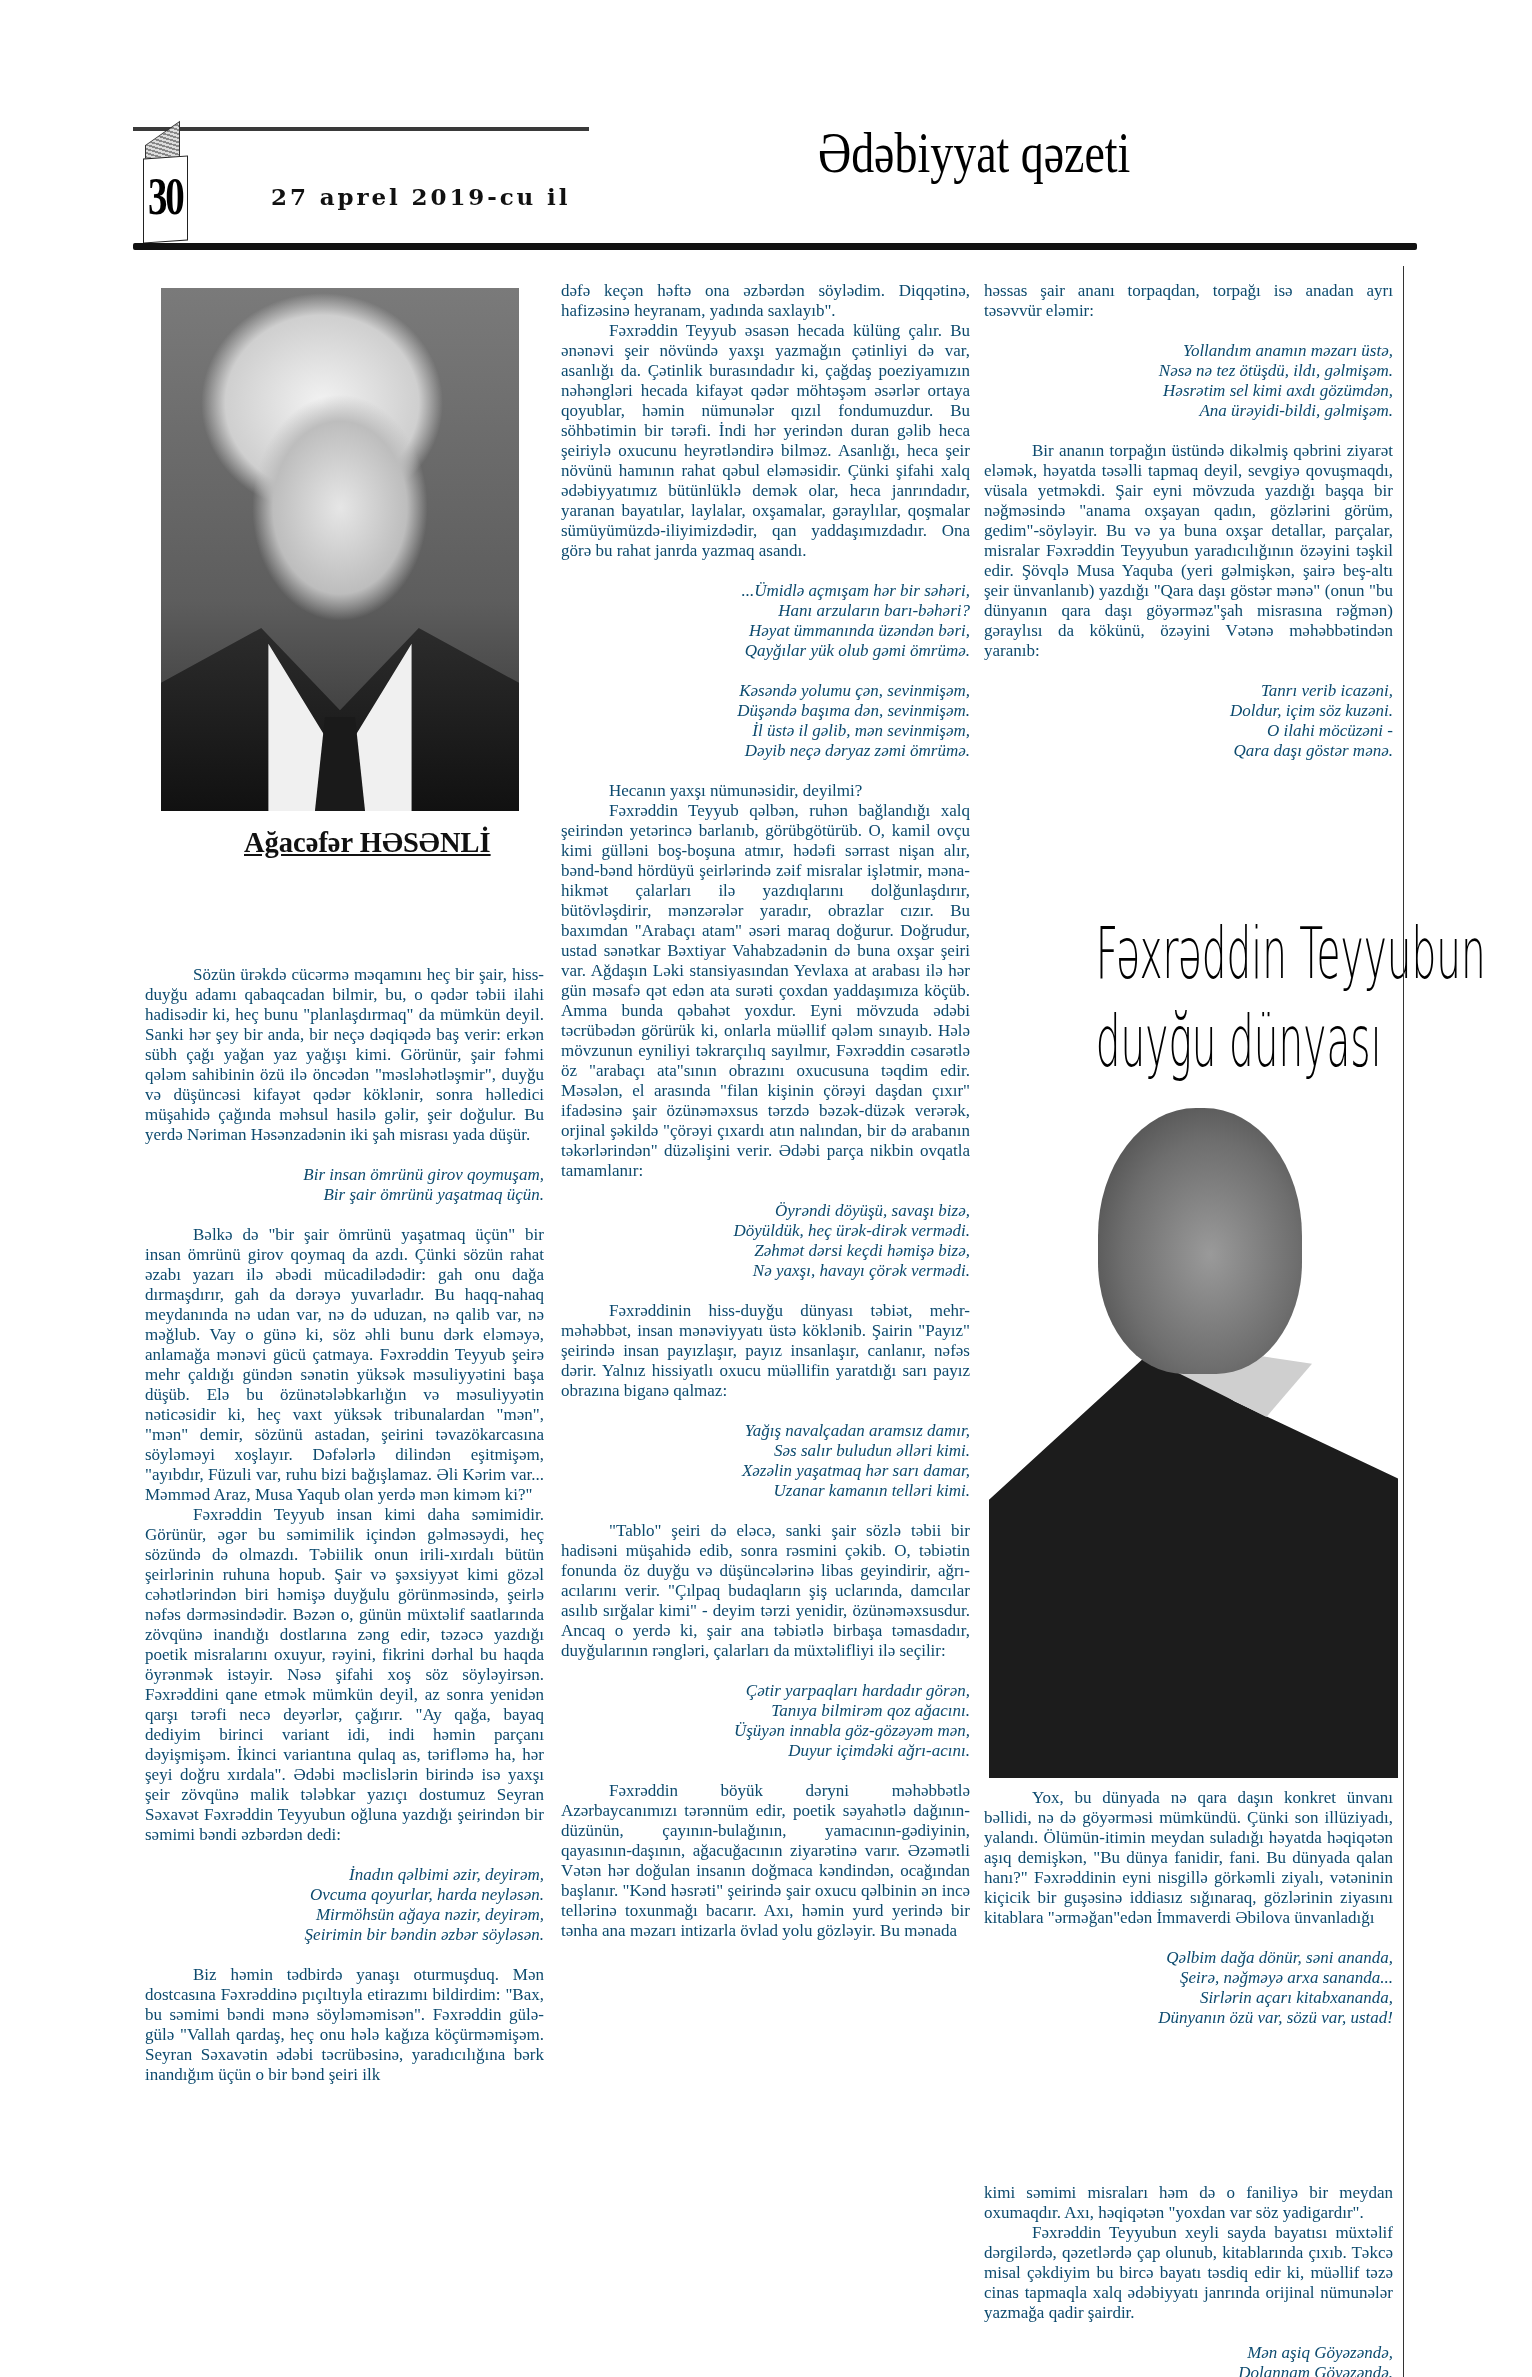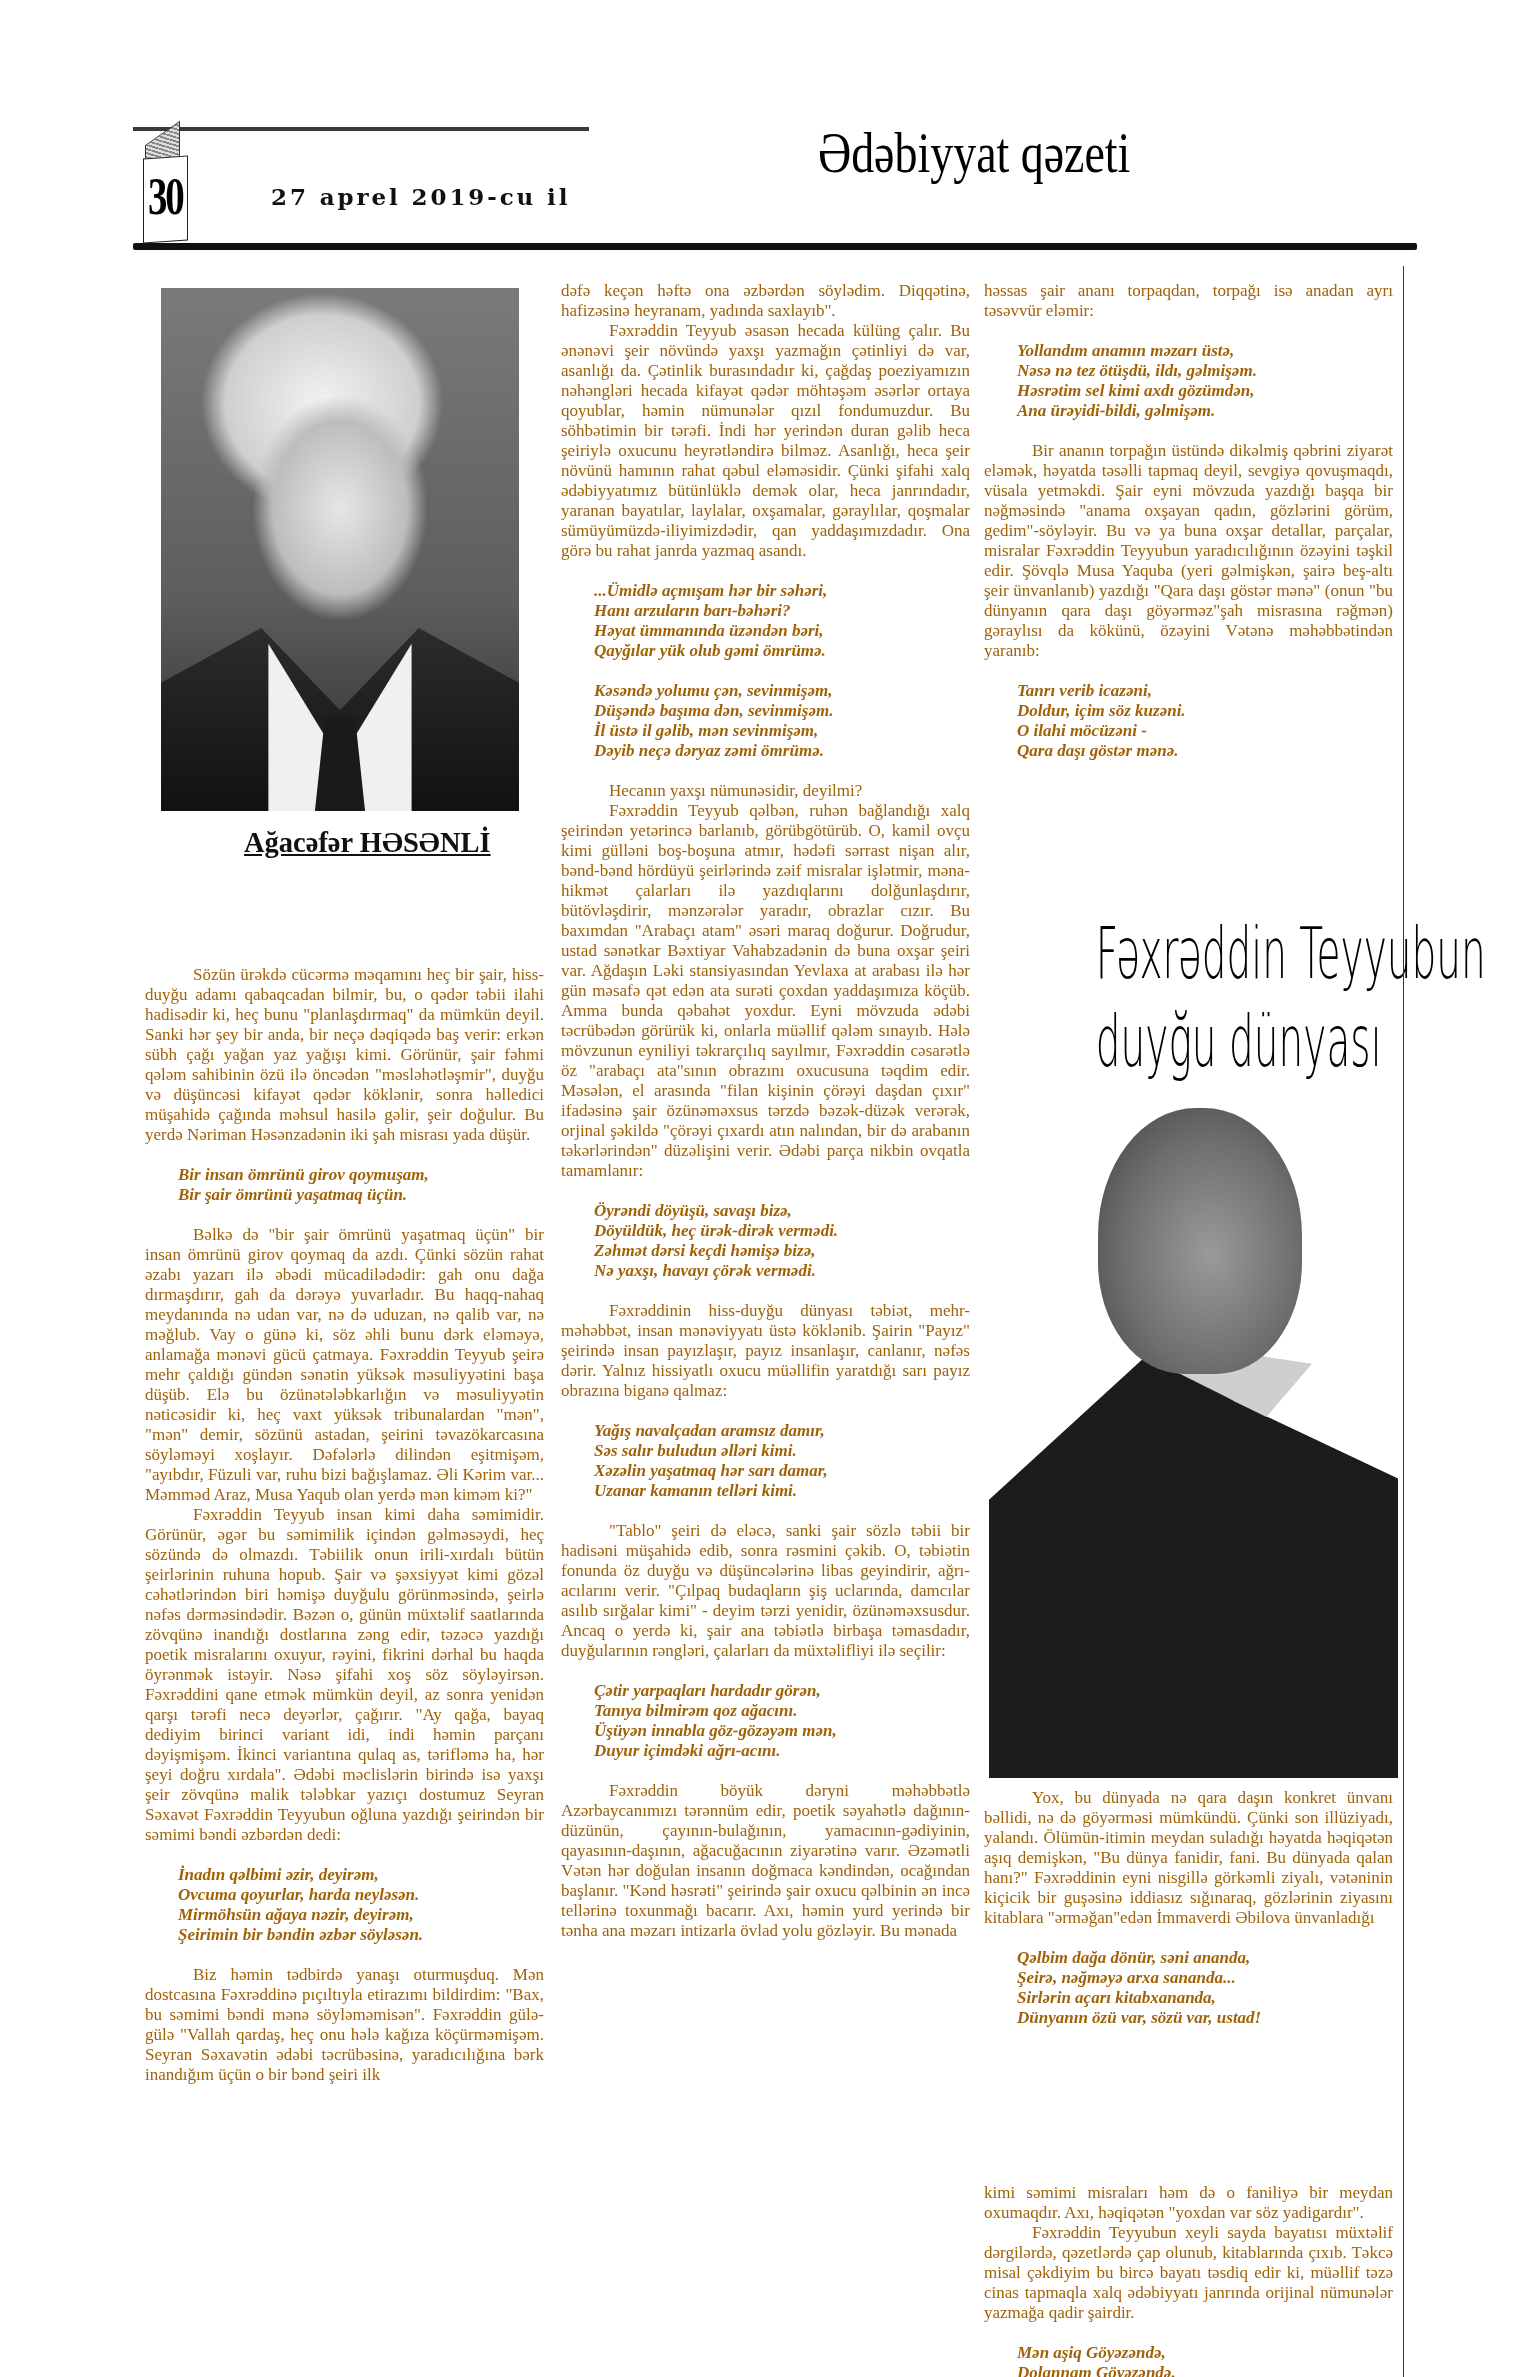--- a/index.html
+++ b/index.html
@@ -10,24 +10,24 @@
   .top-rule { position: absolute; left: 133px; top: 127px; width: 456px; height: 3.8px; background: #3a3a3a; }
   .bottom-rule { position: absolute; left: 133px; top: 243px; width: 1284px; height: 6.7px; background: #111; border-radius: 1.9px; }
   .pagebook { position: absolute; left: 138px; top: 128px; width: 52px; height: 114px; }
   .pagebook .cover { position: absolute; left: 4.8px; top: 28.5px; width: 43px; height: 83px; border: 1.9px solid #222; background: #fff; transform: skewY(-4deg); }
   .pagebook .spine { position: absolute; left: 6.7px; top: 4.8px; width: 33px; height: 33px; background: repeating-linear-gradient(45deg,#888 0 1.4px,#ddd 1.4px 2.9px); transform: skewY(-35deg); border: 1px solid #333; }
   .pagebook .num { position: absolute; left: 9.5px; top: 43px; font-family: "Liberation Serif", serif; font-weight: bold; font-size: 52px; line-height: 1; letter-spacing: -2.9px; color: #000; transform: scaleX(0.75); transform-origin: left; }
   .date { position: absolute; left: 271px; top: 183px; font-family: "DejaVu Serif", serif; font-weight: bold; font-size: 23px; letter-spacing: 2.9px; color: #111; }
   .paper-name { position: absolute; left: 818px; top: 121px; font-family: "Liberation Serif", serif; font-size: 56px; color: #000; transform: scaleX(0.82); transform-origin: left; white-space: nowrap; }
 
   
-  .col { position: absolute; font-family: "Liberation Serif", serif; font-size: 17px; line-height: 20px; text-align: justify; color: #a16207; }
+  .col { position: absolute; font-family: "Liberation Serif", serif; font-size: 17px; line-height: 20px; text-align: justify; color: #0c4a6e; }
   .col p { margin: 0; text-indent: 48px; }
   .col p.noindent { text-indent: 0; }
-  .poem { margin: 20px 0 20px 33px; font-style: italic; text-align: left; font-weight: bold; }
+  .poem { margin: 20px 0 20px 33px; font-style: italic; text-align: right; }
   .poem div { white-space: nowrap; }
   .col1 { left: 145px; top: 965px; width: 399px; }
   .col2 { left: 561px; top: 281px; width: 409px; }
   .col3a { left: 984px; top: 281px; width: 409px; }
   .col3b { left: 984px; top: 1788px; width: 409px; }
   .col3c { left: 984px; top: 2183px; width: 409px; }
 
   .col-divider { position: absolute; left: 1403px; top: 266px; width: 1.4px; height: 2244px; background: #333; }
 
   

